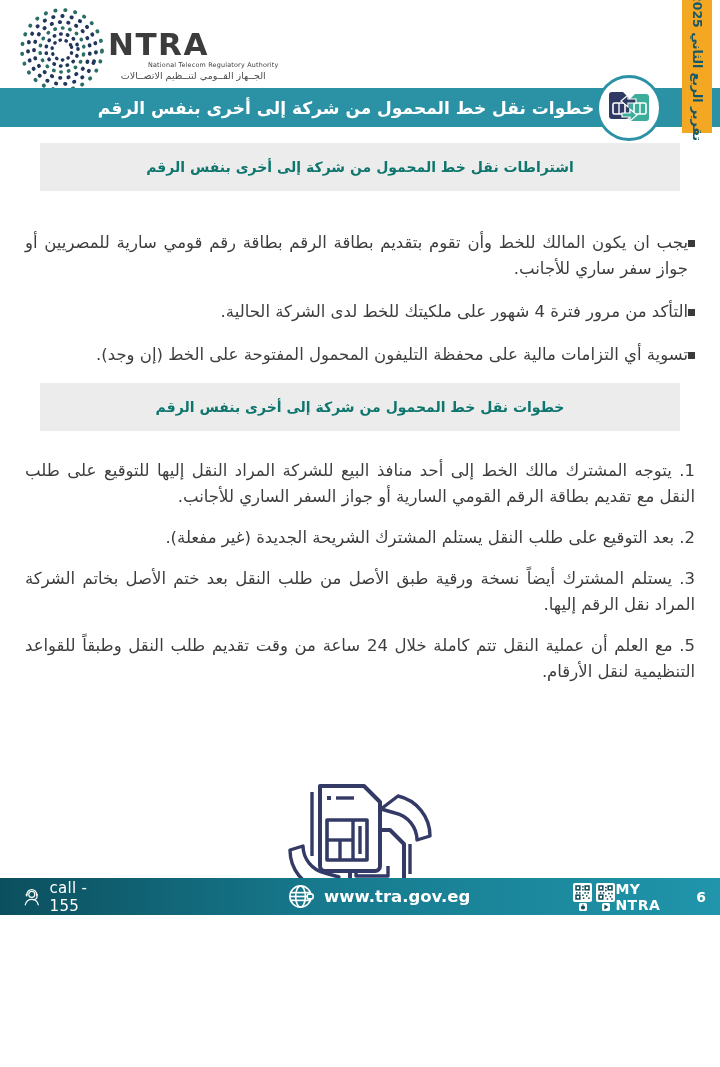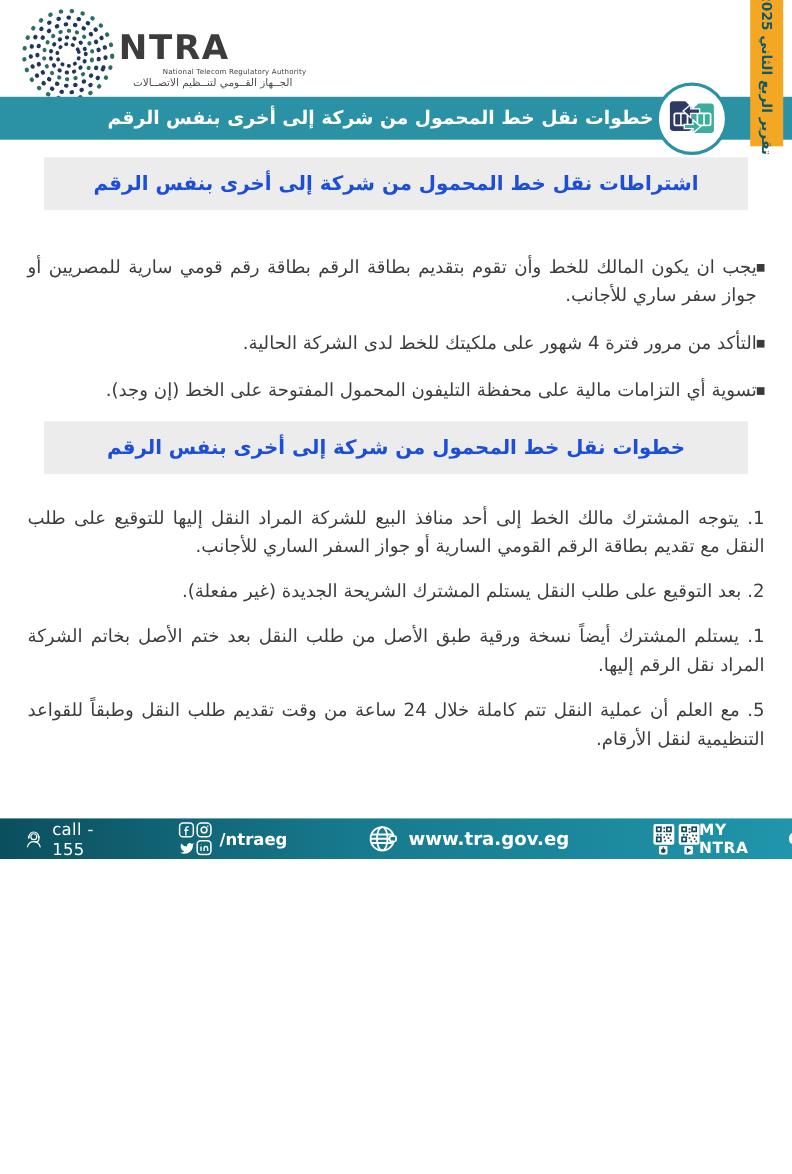--- a/index.html
+++ b/index.html
@@ -1,19 +1,19 @@
 <!DOCTYPE html>
 <html lang="ar"><head>
 <meta charset="utf-8">
 <style>
   * { margin:0; padding:0; box-sizing:border-box; }
   html,body { background:#ffffff; }
   body { font-family:"DejaVu Sans", sans-serif; }
   .page {
-    position:relative; width:720px; height:781px; margin:0 auto;
+    position:relative; width:720px; height:915px; margin:0 auto;
     background:#ffffff; overflow:hidden;
   }
 
   
   .logo { position:absolute; left:16px; top:4px; display:flex; align-items:center; }
   .logo-dots { width:92px; height:92px; }
   .logo-text { margin-left:0px; margin-top:10px; }
   .logo-title { font-size:31px; font-weight:800; color:#3c3c3c; letter-spacing:1.5px; line-height:30px; }
   .logo-sub-en { font-size:6.4px; color:#3c3c3c; letter-spacing:0.2px; margin-top:2px; white-space:nowrap;padding-left:40px; }
   .logo-sub-ar { font-size:9.5px; color:#4c4c4c; direction:rtl; text-align:center; margin-top:1px; }
@@ -42,21 +42,21 @@
     position:absolute; left:596px; top:75px; width:66px; height:66px; z-index:4;
     background:#ffffff; border:3px solid #2B91A5; border-radius:50%;
     display:flex; align-items:center; justify-content:center;
   }
 
   
   .banner {
     position:absolute; left:40px; width:640px; height:48px;
     background:#ECECEC; display:flex; align-items:center; justify-content:center;
   }
-  .banner-title { color:#1d4ed8; font-weight:bold; font-size:18px; direction:rtl; }
+  .banner-title { color:#0f766e; font-weight:bold; font-size:14px; direction:rtl; }
   .banner-req { top:143px; }
   .banner-steps { top:383px; }
 
   
   .bullets { position:absolute; top:230px; right:25px; left:25px; direction:rtl; }
   .bullet-row { display:flex; margin-bottom:17px; }
   .bullet-square { flex:none; width:7px; height:7px; background:#3a3a3a; margin-top:10px; }
   .bullet-text, .step-text {
     flex:1; color:#3d3d3d; font-size:16.5px; line-height:26px;
     text-align:justify; text-align-last:right;
@@ -162,21 +162,21 @@
     </div>
   </div>
 
   <div class="banner banner-steps">
     <div class="banner-title">خطوات نقل خط المحمول من شركة إلى أخرى بنفس الرقم</div>
   </div>
 
   <div class="steps">
     <span class="step-text">1. يتوجه المشترك مالك الخط إلى أحد منافذ البيع للشركة المراد النقل إليها للتوقيع على طلب النقل مع تقديم بطاقة الرقم القومي السارية أو جواز السفر الساري للأجانب.</span>
     <span class="step-text">2. بعد التوقيع على طلب النقل يستلم المشترك الشريحة الجديدة (غير مفعلة).</span>
-    <span class="step-text">1. يستلم المشترك أيضاً نسخة ورقية طبق الأصل من طلب النقل بعد ختم الأصل بخاتم الشركة المراد نقل الرقم إليها.</span>
+    <span class="step-text">3. يستلم المشترك أيضاً نسخة ورقية طبق الأصل من طلب النقل بعد ختم الأصل بخاتم الشركة المراد نقل الرقم إليها.</span>
     <span class="step-text">5. مع العلم أن  عملية النقل تتم كاملة خلال 24 ساعة من وقت تقديم طلب النقل وطبقاً للقواعد التنظيمية لنقل الأرقام.</span>
   </div>
 
   <div class="sim-wrap">
     <svg width="160" height="150" viewBox="0 0 160 150" fill="none" stroke="#333A66" stroke-width="4" stroke-linejoin="round">
 
       <path d="M70 62 h40 l14 14 v40 a4 4 0 0 1 -4 4 H74 a4 4 0 0 1 -4 -4 z"></path>
       <path d="M76 92 v16 h32 v-10 M86 92 v12 M96 86 v18" stroke-width="3.4"></path>
       <line x1="130" y1="76" x2="130" y2="106" stroke-width="3.4"></line>
       <line x1="130" y1="112" x2="130" y2="116" stroke-width="3.4"></line>
@@ -218,42 +218,20 @@
         <path d="M5 26 c1.4-5.6 4.8-8.4 10-8.4 s8.6 2.8 10 8.4"></path>
         <path d="M7.6 10 a7.4 7.4 0 0 1 14.8 0"></path>
         <rect x="5.8" y="8.6" width="2.6" height="4.6" rx="1.2" fill="#ffffff" stroke="none"></rect>
         <rect x="21.6" y="8.6" width="2.6" height="4.6" rx="1.2" fill="#ffffff" stroke="none"></rect>
         <path d="M23 13.4 c0 3.2 -3.4 4.8 -6.2 4.8"></path>
       </svg>
       <span class="f-call-label">call - 155</span>
     </div>
     <div class="sp1"></div>
 
-    <div class="f-group">
-      <div class="social-grid">
-        <svg viewBox="0 0 24 24" fill="none" stroke="#ffffff" stroke-width="2.2">
-          <rect x="2" y="2" width="20" height="20" rx="5"></rect>
-          <path d="M15.5 7.5 h-2 a2.3 2.3 0 0 0 -2.3 2.3 V20" stroke-width="2"></path>
-          <path d="M8.8 12.5 h6" stroke-width="2"></path>
-        </svg>
-        <svg viewBox="0 0 24 24" fill="none" stroke="#ffffff" stroke-width="2.2">
-          <rect x="2" y="2" width="20" height="20" rx="6"></rect>
-          <circle cx="12" cy="12" r="4.2"></circle>
-          <circle cx="17.4" cy="6.6" r="1.2" fill="#ffffff" stroke="none"></circle>
-        </svg>
-        <svg viewBox="0 0 24 24" fill="#ffffff">
-          <path d="M22 6.2c-.7.3-1.5.6-2.3.7a4 4 0 0 0-7 2.7v.9A11.4 11.4 0 0 1 4.4 6s-3.6 8 4.6 11.6c-1.9 1.3-4.2 1.9-6.4 1.8 8.8 4.8 19.5-1.4 18.8-11.5.8-.6 1.5-1.4 2-2.3-.8.3-1.6.5-2.4.6z"></path>
-        </svg>
-        <svg viewBox="0 0 24 24" fill="none" stroke="#ffffff" stroke-width="2.2">
-          <rect x="2" y="2" width="20" height="20" rx="5"></rect>
-          <path d="M7.6 10.4 V17 M7.6 7 v.2 M12 17 v-4 a2.6 2.6 0 0 1 5.2 0 v4" stroke-width="2"></path>
-        </svg>
-      </div>
-      <span class="f-handle">/ntraeg</span>
-    </div>
     <div class="sp2"></div>
 
     <div class="f-group">
       <svg width="29" height="29" viewBox="0 0 30 30" fill="none" stroke="#ffffff" stroke-width="1.7">
         <circle cx="15" cy="15" r="11"></circle>
         <ellipse cx="15" cy="15" rx="5" ry="11"></ellipse>
         <line x1="4.5" y1="11" x2="25.5" y2="11"></line>
         <line x1="4" y1="15" x2="26" y2="15"></line>
         <line x1="4.5" y1="19" x2="25.5" y2="19"></line>
         <rect x="22" y="12.6" width="6" height="4.8" rx="1.4" fill="#177A8E"></rect>

